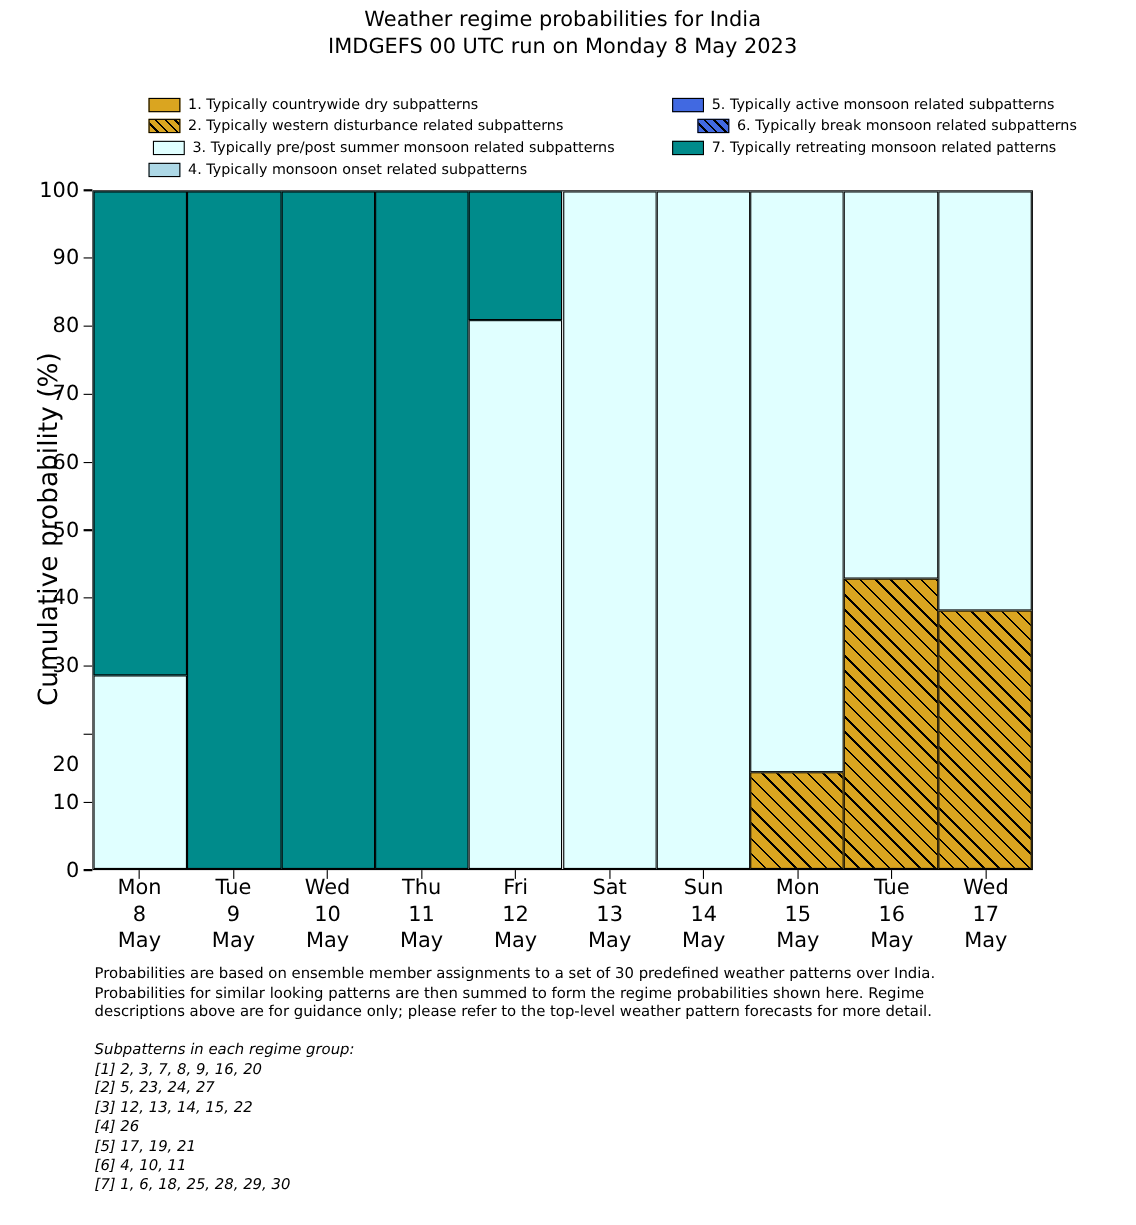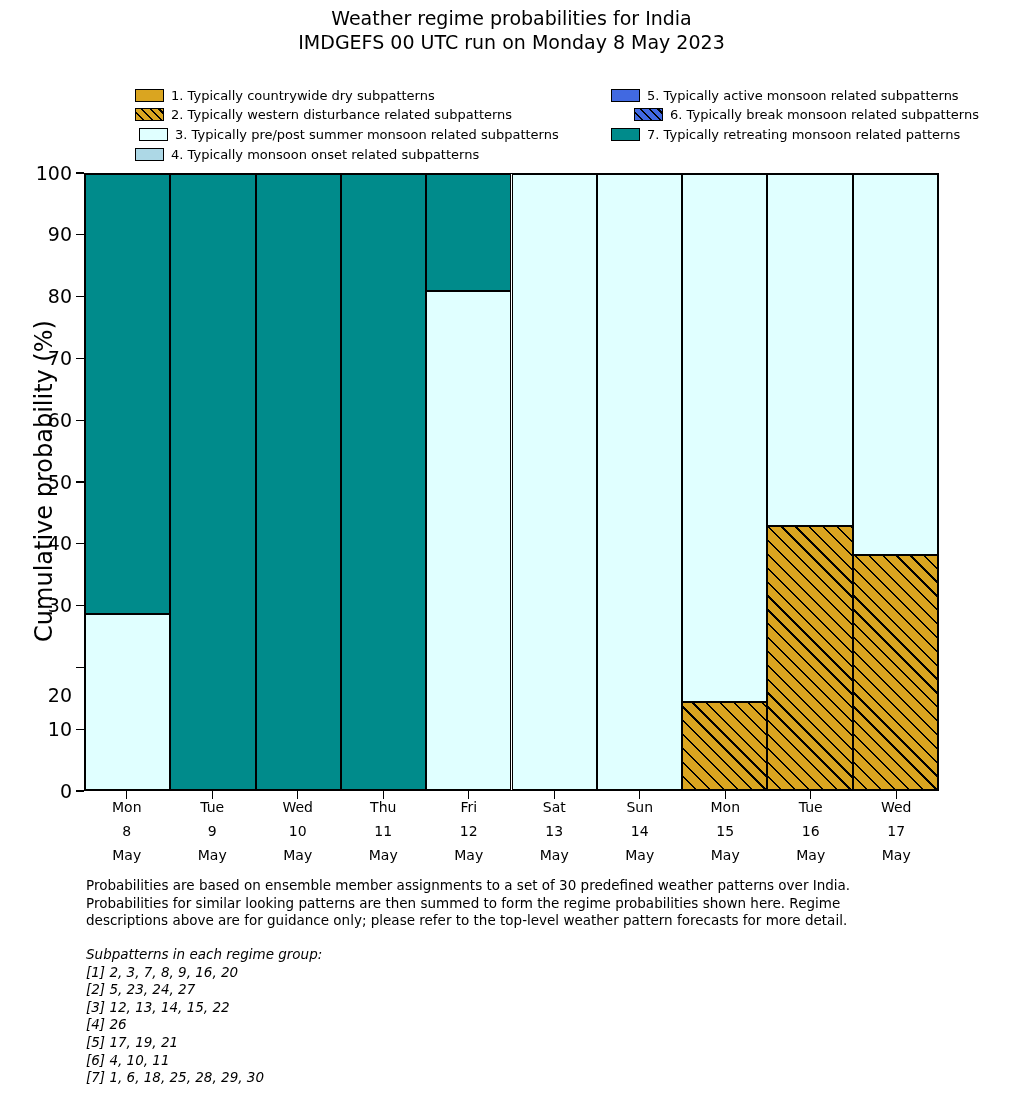--- a/index.html
+++ b/index.html
@@ -85,21 +85,21 @@
     top: 791px;
     width: 1.4px;
     height: 8px;
     background: #000;
   }
   .xtick-label {
     position: absolute;
     top: 795px;
     width: 86px;
     text-align: center;
-    font-size: 14px;
+    font-size: 19px;
     line-height: 24px;
   }
   .ylabel {
     position: absolute;
     left: 44px;
     top: 481px;
     transform: translate(-50%, -50%) rotate(-90deg);
     white-space: nowrap;
     font-size: 24px;
   }

